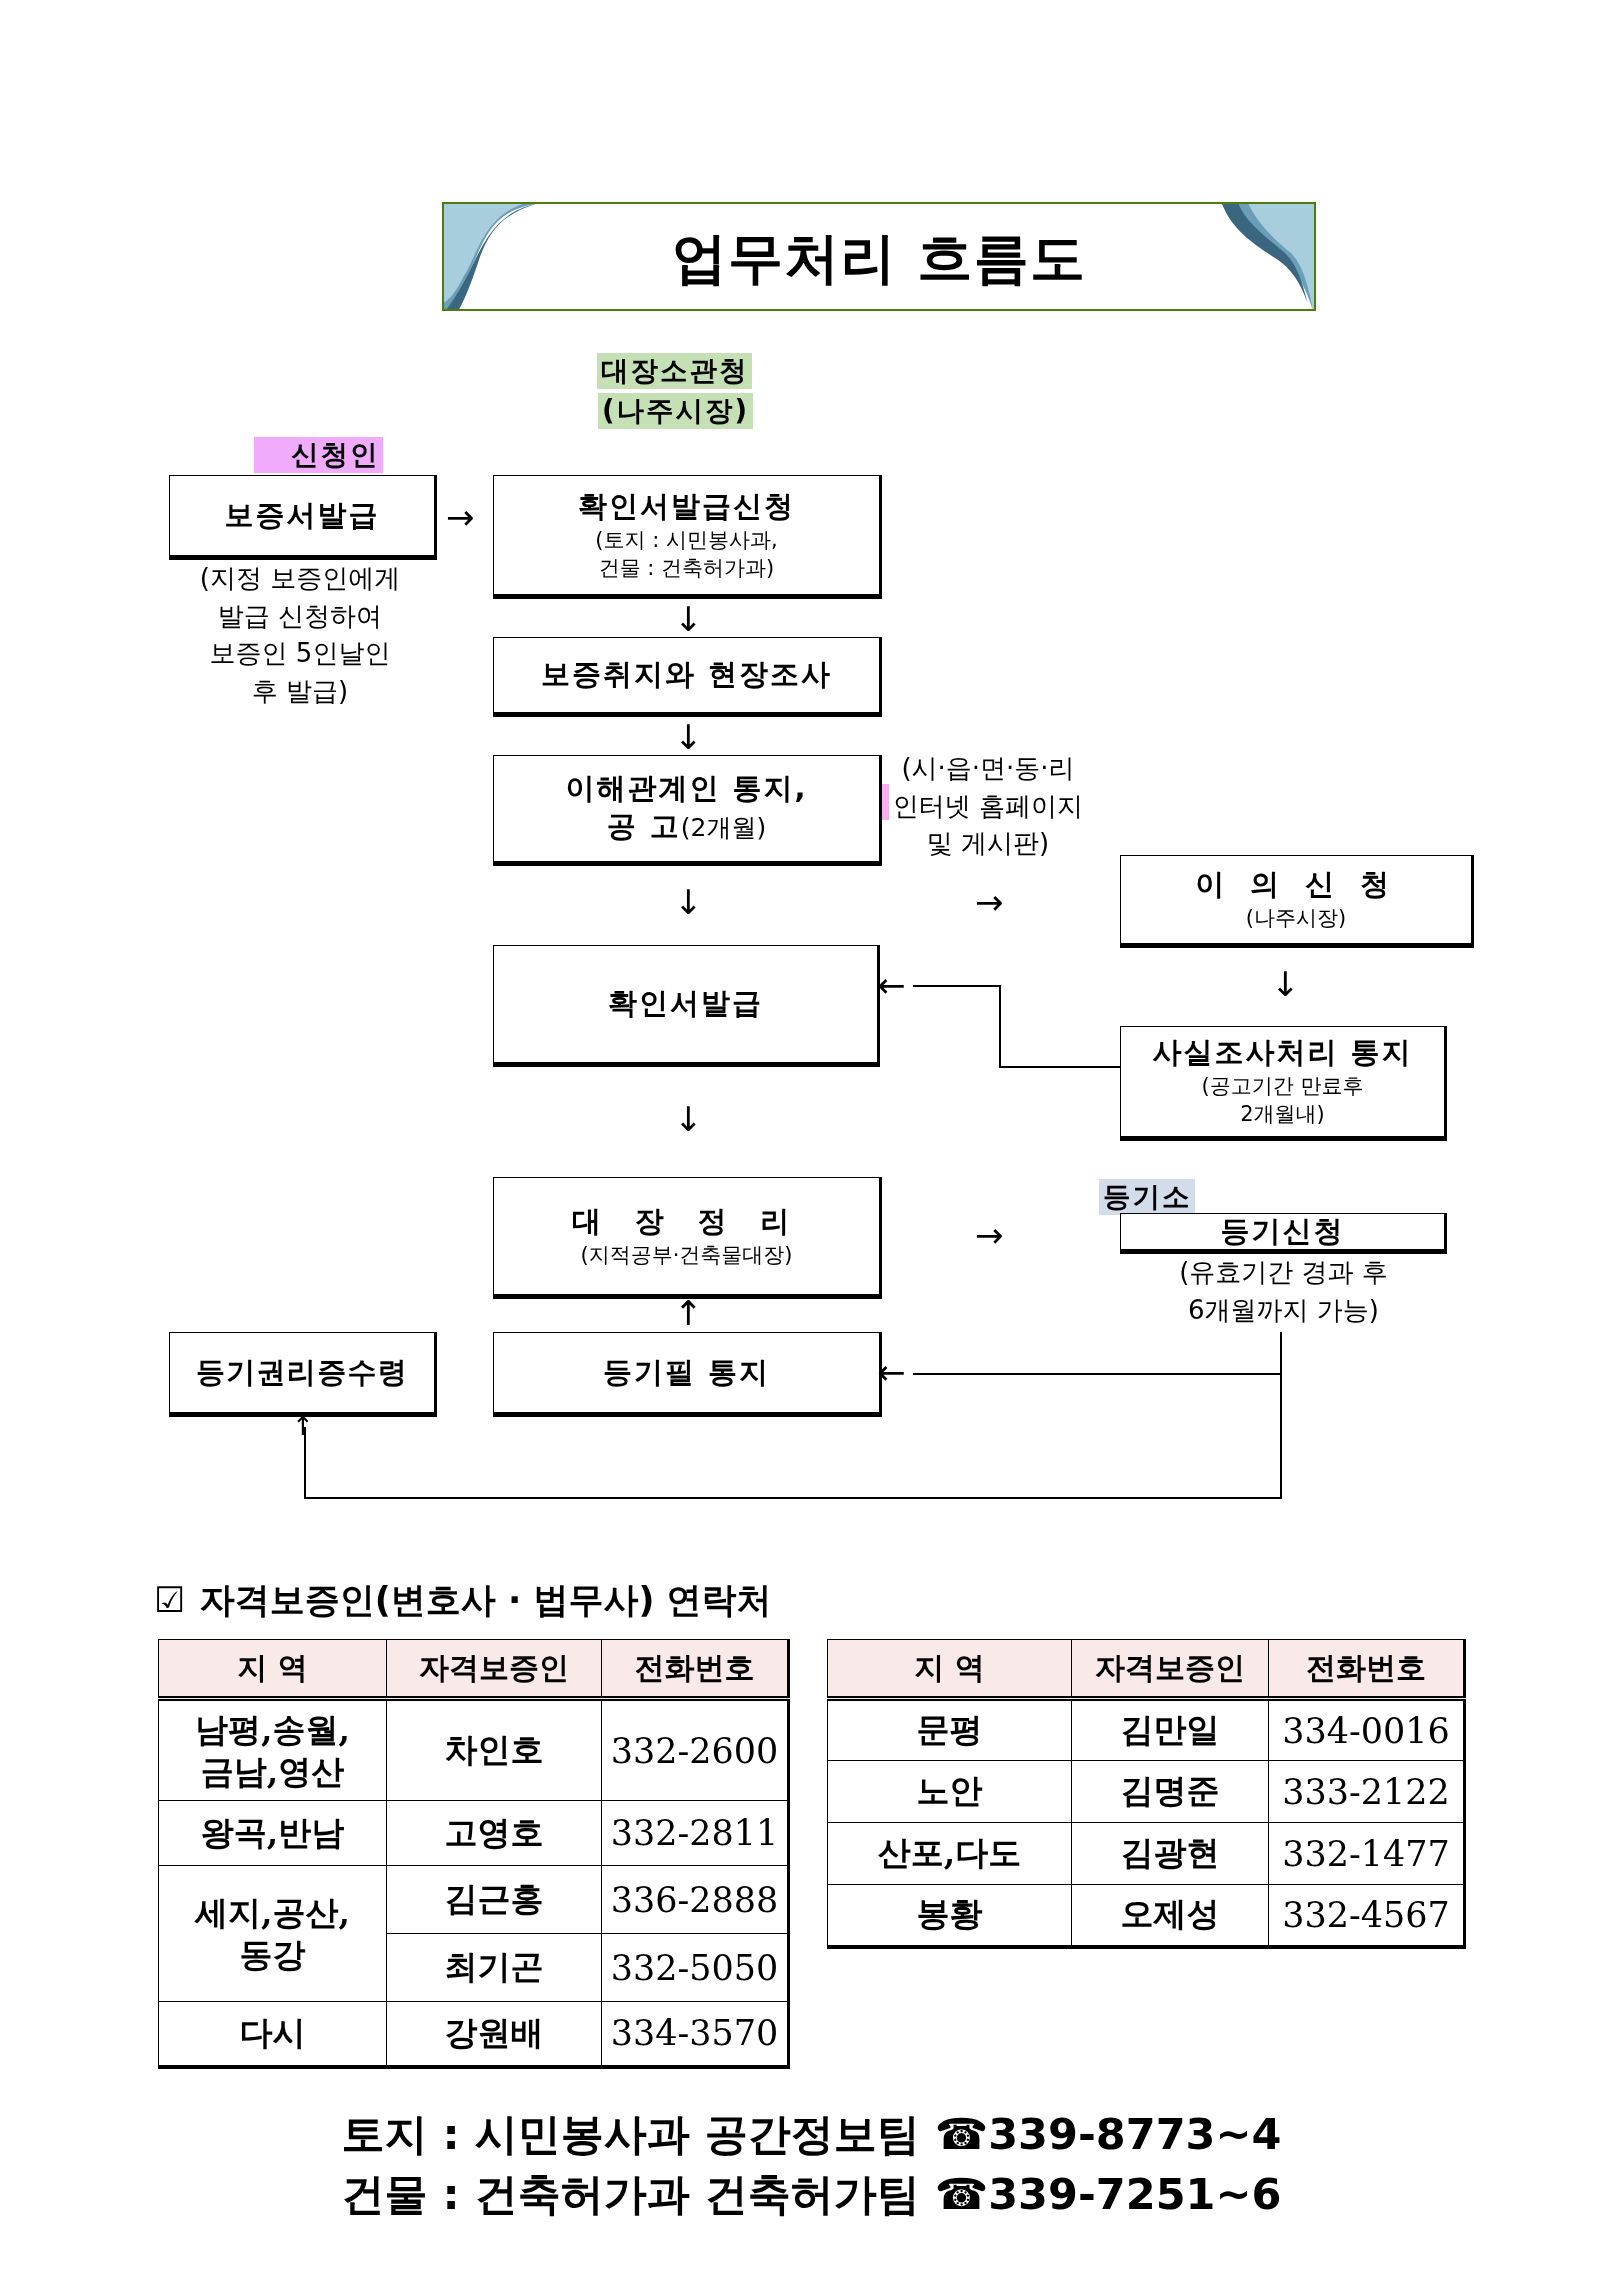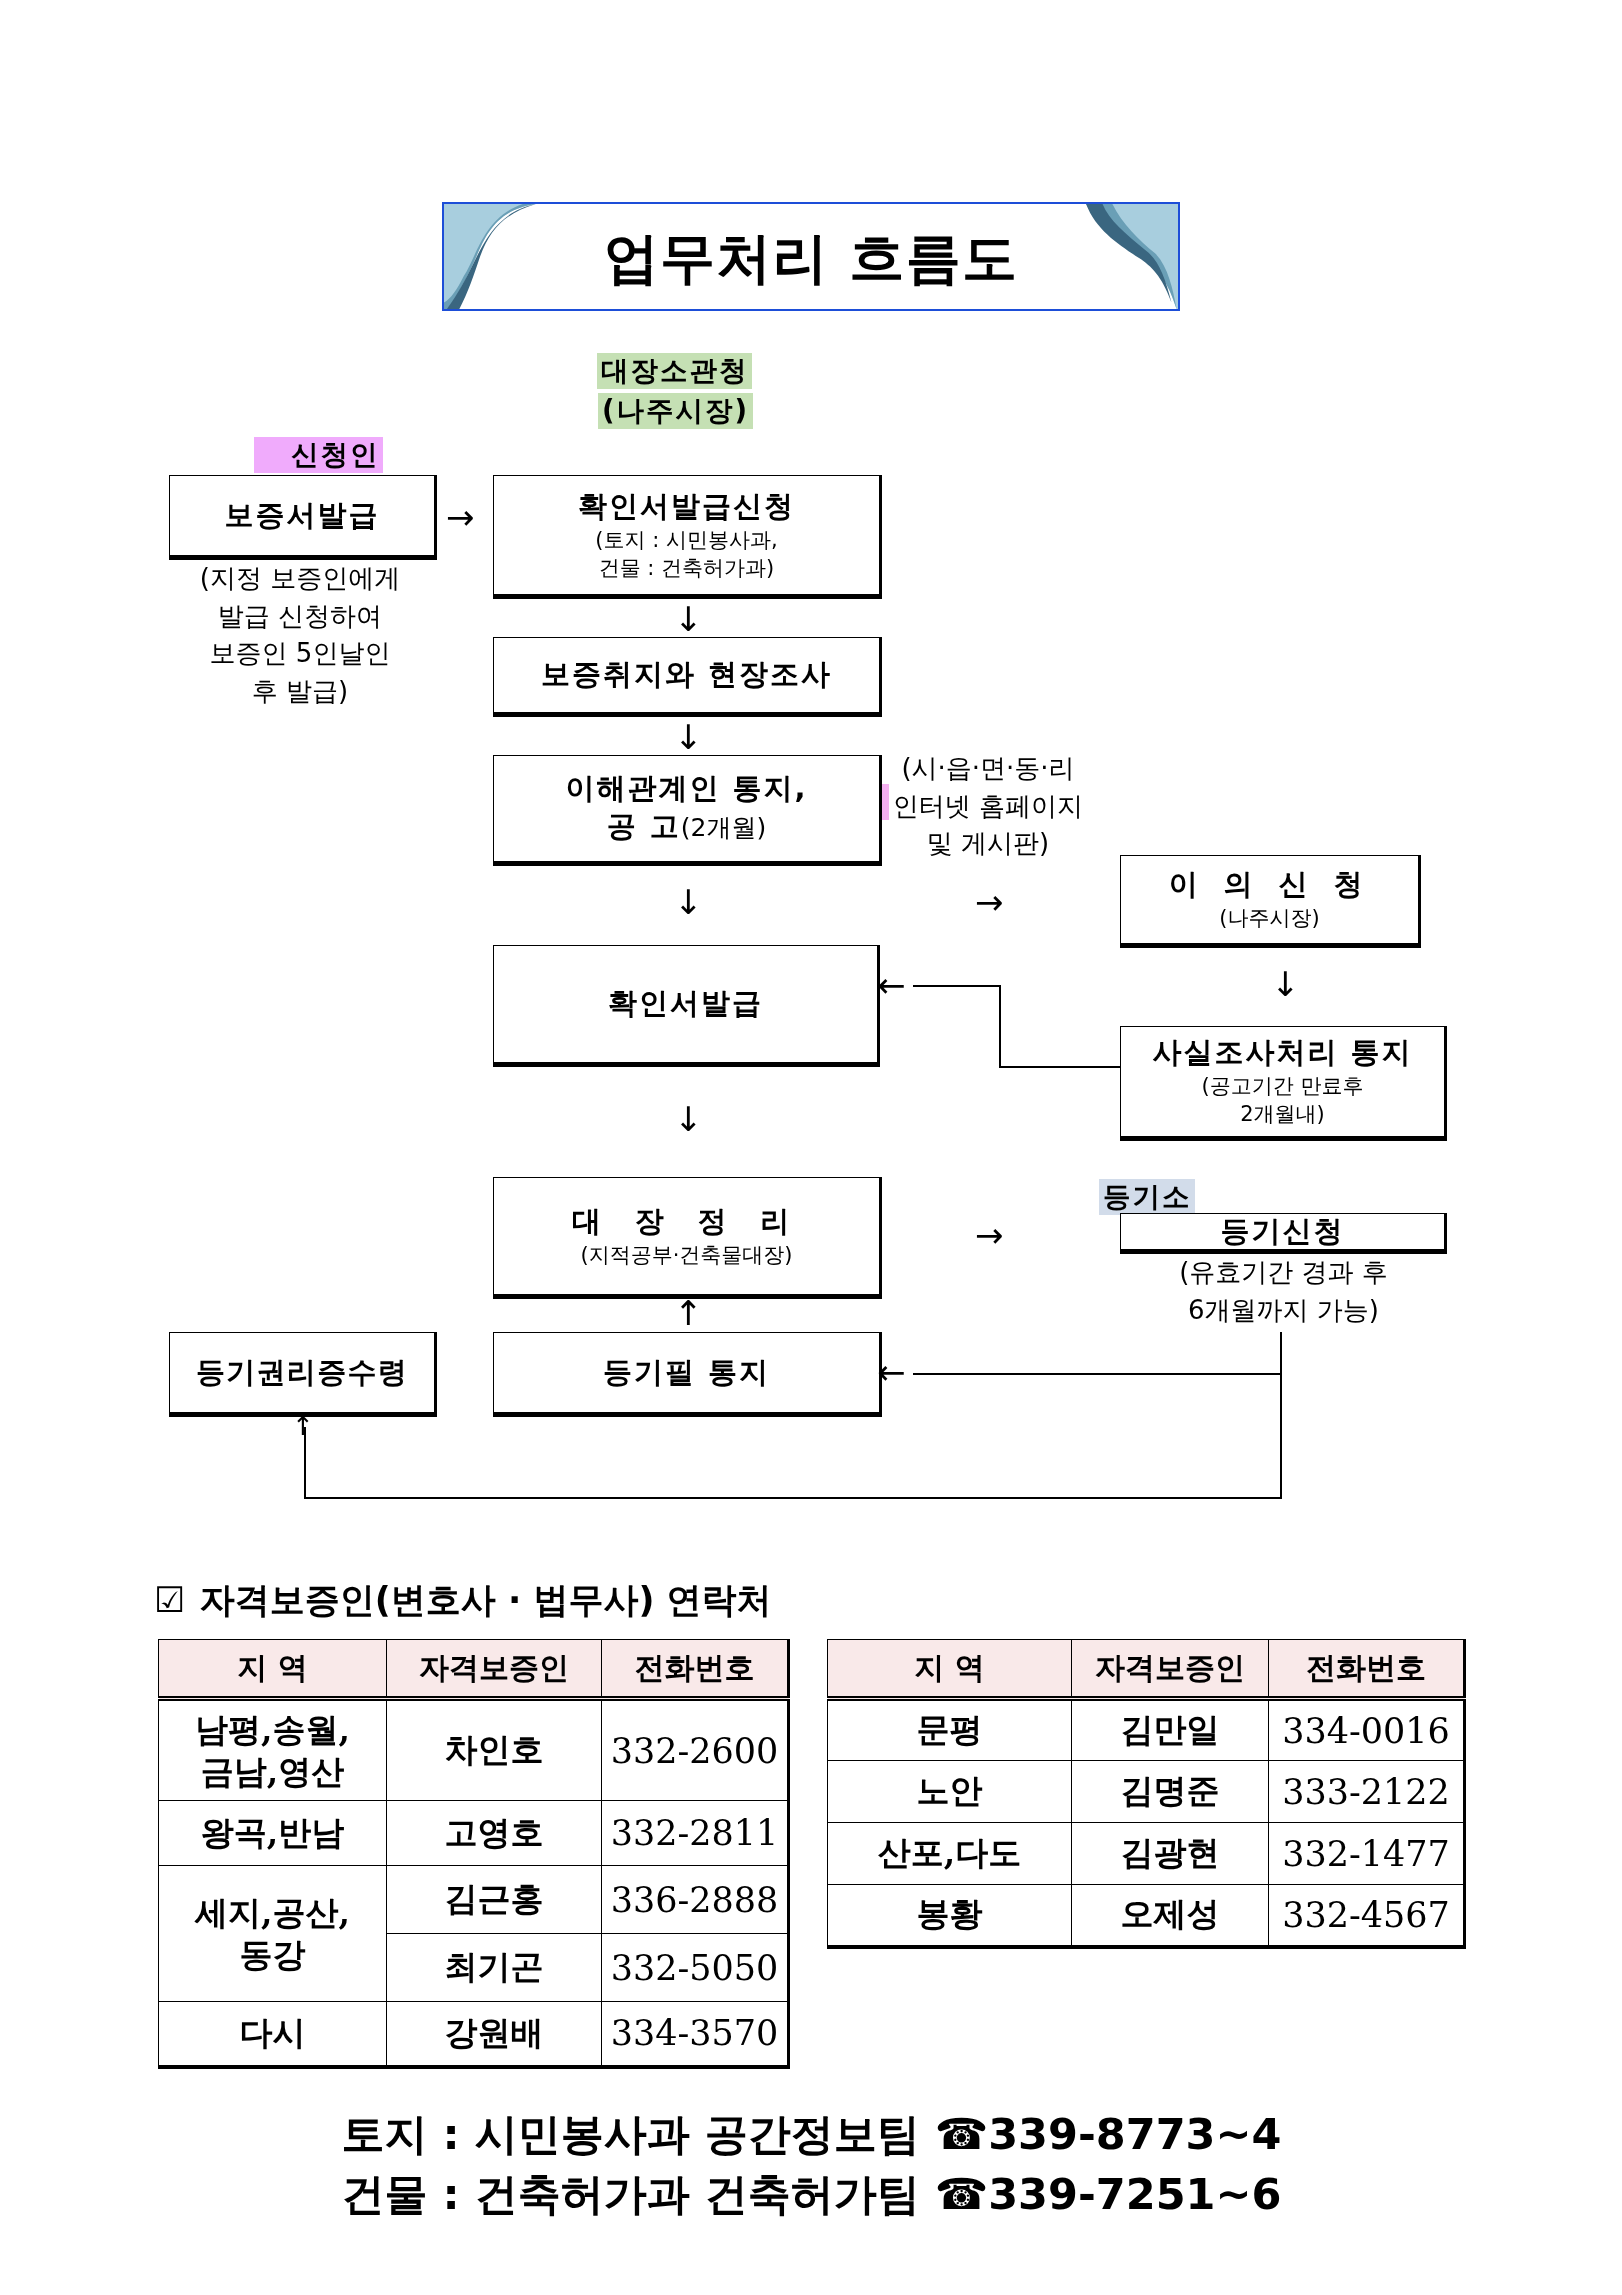--- a/index.html
+++ b/index.html
@@ -1,22 +1,22 @@
 <!DOCTYPE html>
 <html style="font-size:10.5px"><head>
 <meta charset="utf-8">
 <style>
   html, body { margin: 0; padding: 0; background: #ffffff; }
   body { width: 1623px; height: 2295px; position: relative; overflow: hidden;
          font-family: "DejaVu Sans", "Liberation Sans", sans-serif; color: #000; }
   .abs { position: absolute; }
 
   
-  .banner { left: 442px; top: 202px; width: 738px; height: 109px;
-            border: 2px solid #1d4ed8; background: #fff; box-sizing: border-box; overflow: hidden; }
+  .banner { left: 442px; top: 202px; width: 874px; height: 109px;
+            border: 2px solid #4d7c0f; background: #fff; box-sizing: border-box; overflow: hidden; }
   .banner svg { position: absolute; top: 0; }
   .banner-title { position: absolute; left: 0; right: 0; top: 18.3px; text-align: center;
                   font-size: 55px; font-weight: bold; letter-spacing: 1.3px; }
 
   
   .box { position: absolute; box-sizing: border-box; background: #fff;
          border-top: 1.3px solid #000; border-left: 1.3px solid #000;
          border-right: 3.3px solid #000; border-bottom: 5.2px solid #000;
          display: flex; flex-direction: column; align-items: center; justify-content: center;
          text-align: center; }
@@ -101,21 +101,21 @@
   <div class="mixed"><span>공 고</span><span class="small">(2개월)</span></div>
 </div>
 <div class="note" style="left:877px; top:750px; width:222px;">
   <div>(시·읍·면·동·리</div>
   <div>인터넷 홈페이지</div>
   <div>및 게시판)</div>
 </div>
 <div class="arrow" style="left:674px; top:885px;">↓</div>
 <div class="arrow" style="left:975px; top:885px;">→</div>
 
-<div class="box" style="left:1120px; top:855px; width:301px; height:93px;">
+<div class="box" style="left:1120px; top:855px; width:354px; height:93px;">
   <div class="main" style="letter-spacing:7.9px">이 의 신 청</div>
   <div class="sub">(나주시장)</div>
 </div>
 <div class="arrow" style="left:1271px; top:967px;">↓</div>
 
 <div class="box" style="left:493px; top:945px; width:387px; height:122px;">
   <div class="main">확인서발급</div>
 </div>
 <div class="arrow" style="left:877px; top:968px;">←</div>
 <div class="line" style="left:913px; top:985px; width:86px; height:2px;"></div>

